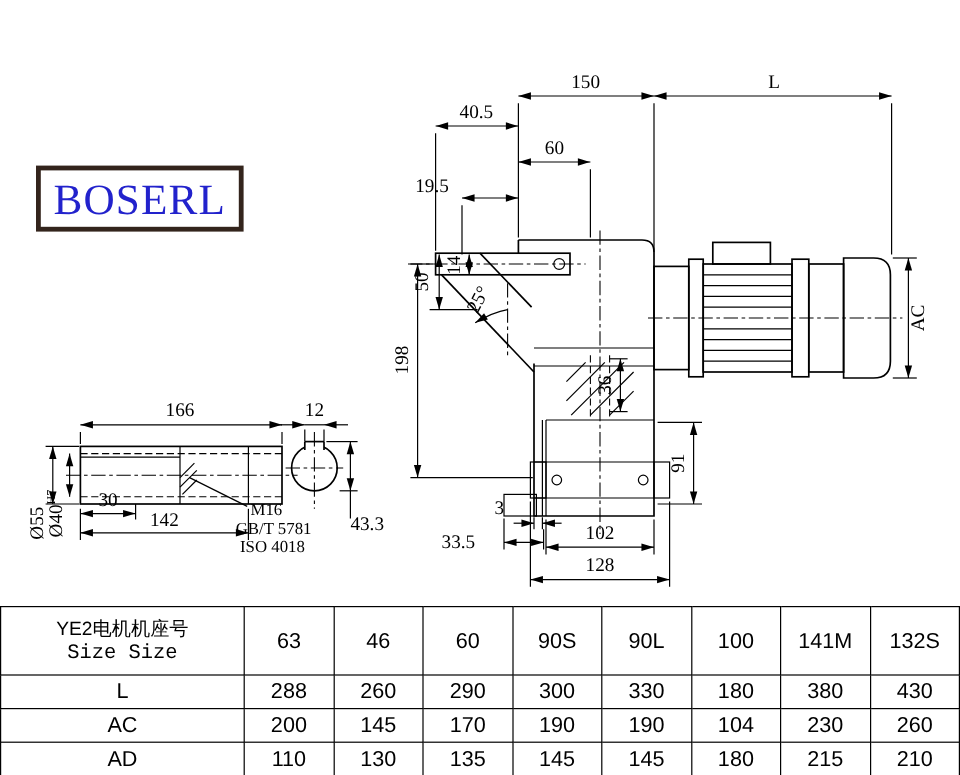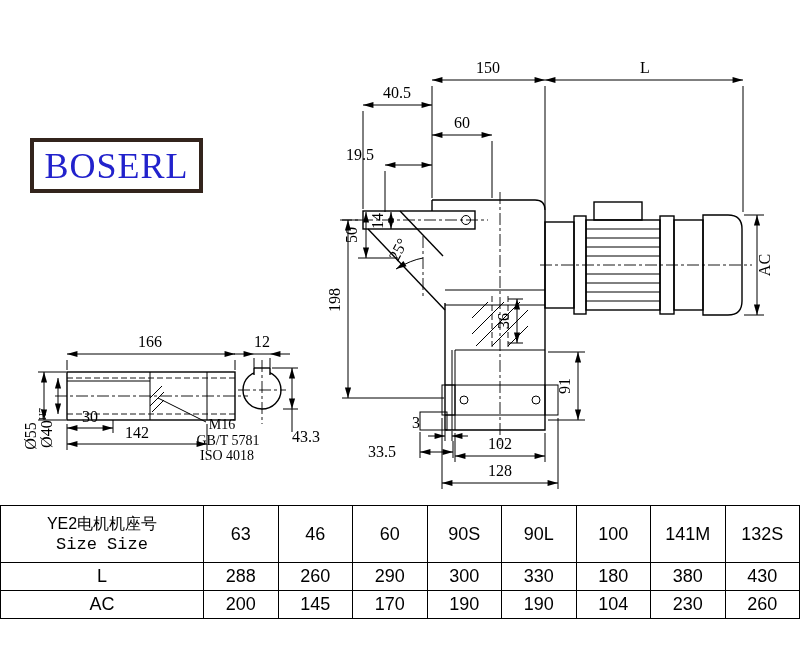--- a/index.html
+++ b/index.html
@@ -281,16 +281,27 @@
       <td class="num">AC</td>
       <td class="num">200</td>
       <td class="num">145</td>
       <td class="num">170</td>
       <td class="num">190</td>
       <td class="num">190</td>
       <td class="num">104</td>
       <td class="num">230</td>
       <td class="num">260</td>
     </tr>
+    <tr class="data-row">
+      <td class="num">AD</td>
+      <td class="num">110</td>
+      <td class="num">130</td>
+      <td class="num">135</td>
+      <td class="num">145</td>
+      <td class="num">145</td>
+      <td class="num">180</td>
+      <td class="num">215</td>
+      <td class="num">210</td>
+    </tr>
   </tbody>
     </table>
 
 </div>
 
 </body></html>

